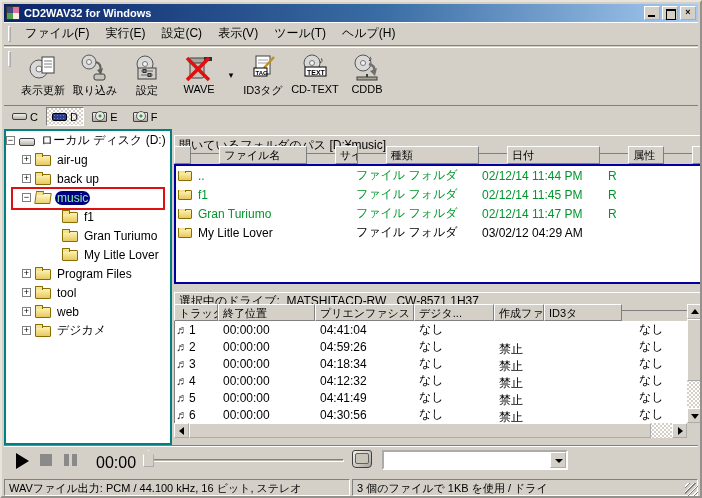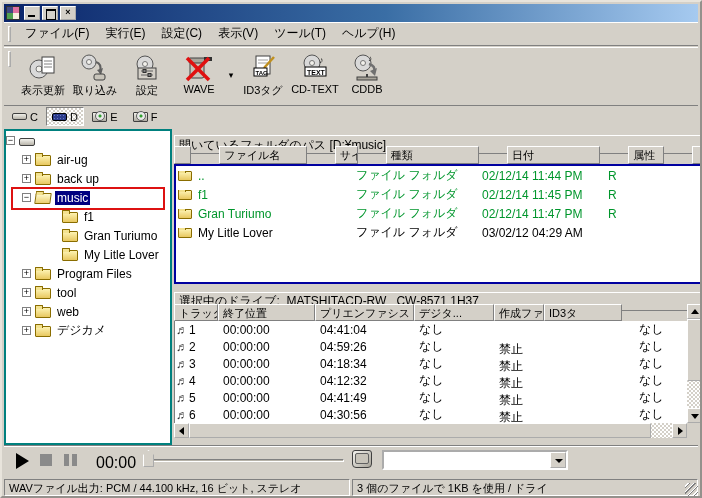--- a/index.html
+++ b/index.html
@@ -70,21 +70,21 @@
   .expand-box:empty{display:none;}
   .tree-icon{width:16px;height:12px;margin-right:4px;position:relative;flex:0 0 16px;}
   .tree-row[data-icon="drive"] .tree-icon{height:8px;background:linear-gradient(#f4f3ee,#b8b4aa);border:1px solid #404040;border-radius:2px;margin-top:2px;}
   .tree-row[data-icon="folder"] .tree-icon,
   .tree-row[data-icon="folder-open"] .tree-icon{width:15px;height:11px;background:linear-gradient(#fdf3b3,#e8c860);border:1px solid #8a6d00;border-radius:1px;margin-top:2px;}
   .tree-row[data-icon="folder"] .tree-icon::before,
   .tree-row[data-icon="folder-open"] .tree-icon::before{content:'';position:absolute;left:-1px;top:-3px;width:6px;height:3px;
     background:#f3e290;border:1px solid #8a6d00;border-bottom:none;border-radius:1px 1px 0 0;}
   .tree-row[data-icon="folder-open"] .tree-icon{transform:skewX(-8deg);background:linear-gradient(#fefad0,#ecd070);}
   .tree-label{padding:0 2px;}
-  .tree-row[data-selected="true"] .tree-label{background:#000080;color:#ffffff;}
+  .tree-row[data-selected="true"] .tree-label{background:#000080;color:#86efac;border-radius:7px;}
   .tree-row[data-annotated="true"]::after{content:'';position:absolute;left:5px;top:-1px;width:150px;height:19px;
     border:2px solid #dd1111;pointer-events:none;}
 
   
   .panel-hdr{position:absolute;left:170px;width:528px;height:19px;background:#d4d0c8;
     border:1px solid;border-color:#fff #808080 #808080 #fff;font-size:12px;padding:1px 4px;white-space:pre;overflow:hidden;margin-top:8px;}
   .folder-hdr{top:20px;}
   .cols{position:absolute;left:170px;width:528px;display:flex;}
   .fcols{top:39px;height:18px;gap:28px;}
   .col-h{height:100%;background:#d4d0c8;border:1px solid;border-color:#fff #808080 #808080 #fff;
@@ -182,20 +182,21 @@
   .resize-grip{position:absolute;right:0;bottom:0;width:13px;height:13px;
     background:repeating-linear-gradient(135deg,transparent 0 2px,#fff 2px 3px,#808080 3px 4px);}
 </style>
 </head>
 <body>
 
 <div id="window">
 
   <div class="titlebar">
     <span class="app-icon"></span>
+    <span class="title-text">CD2WAV32 for Windows</span>
     <span class="win-btns">
       <span class="win-btn minb"></span>
       <span class="win-btn maxb"></span>
       <span class="win-btn">×</span>
     </span>
   </div>
 
   <div class="menubar">
     <span class="grip"></span>
 
@@ -373,20 +374,21 @@
           <span>F</span>
         </span>
 
     </div>
 
     <div class="tree-panel">
 
         <div class="tree-row" data-level="0" data-icon="drive">
           <span class="expand-box">−</span>
           <span class="tree-icon"></span>
+          <span class="tree-label">ローカル ディスク (D:)</span>
         </div>
 
         <div class="tree-row" data-level="1" data-icon="folder">
           <span class="expand-box">+</span>
           <span class="tree-icon"></span>
           <span class="tree-label">air-ug</span>
         </div>
 
         <div class="tree-row" data-level="1" data-icon="folder">
           <span class="expand-box">+</span>

